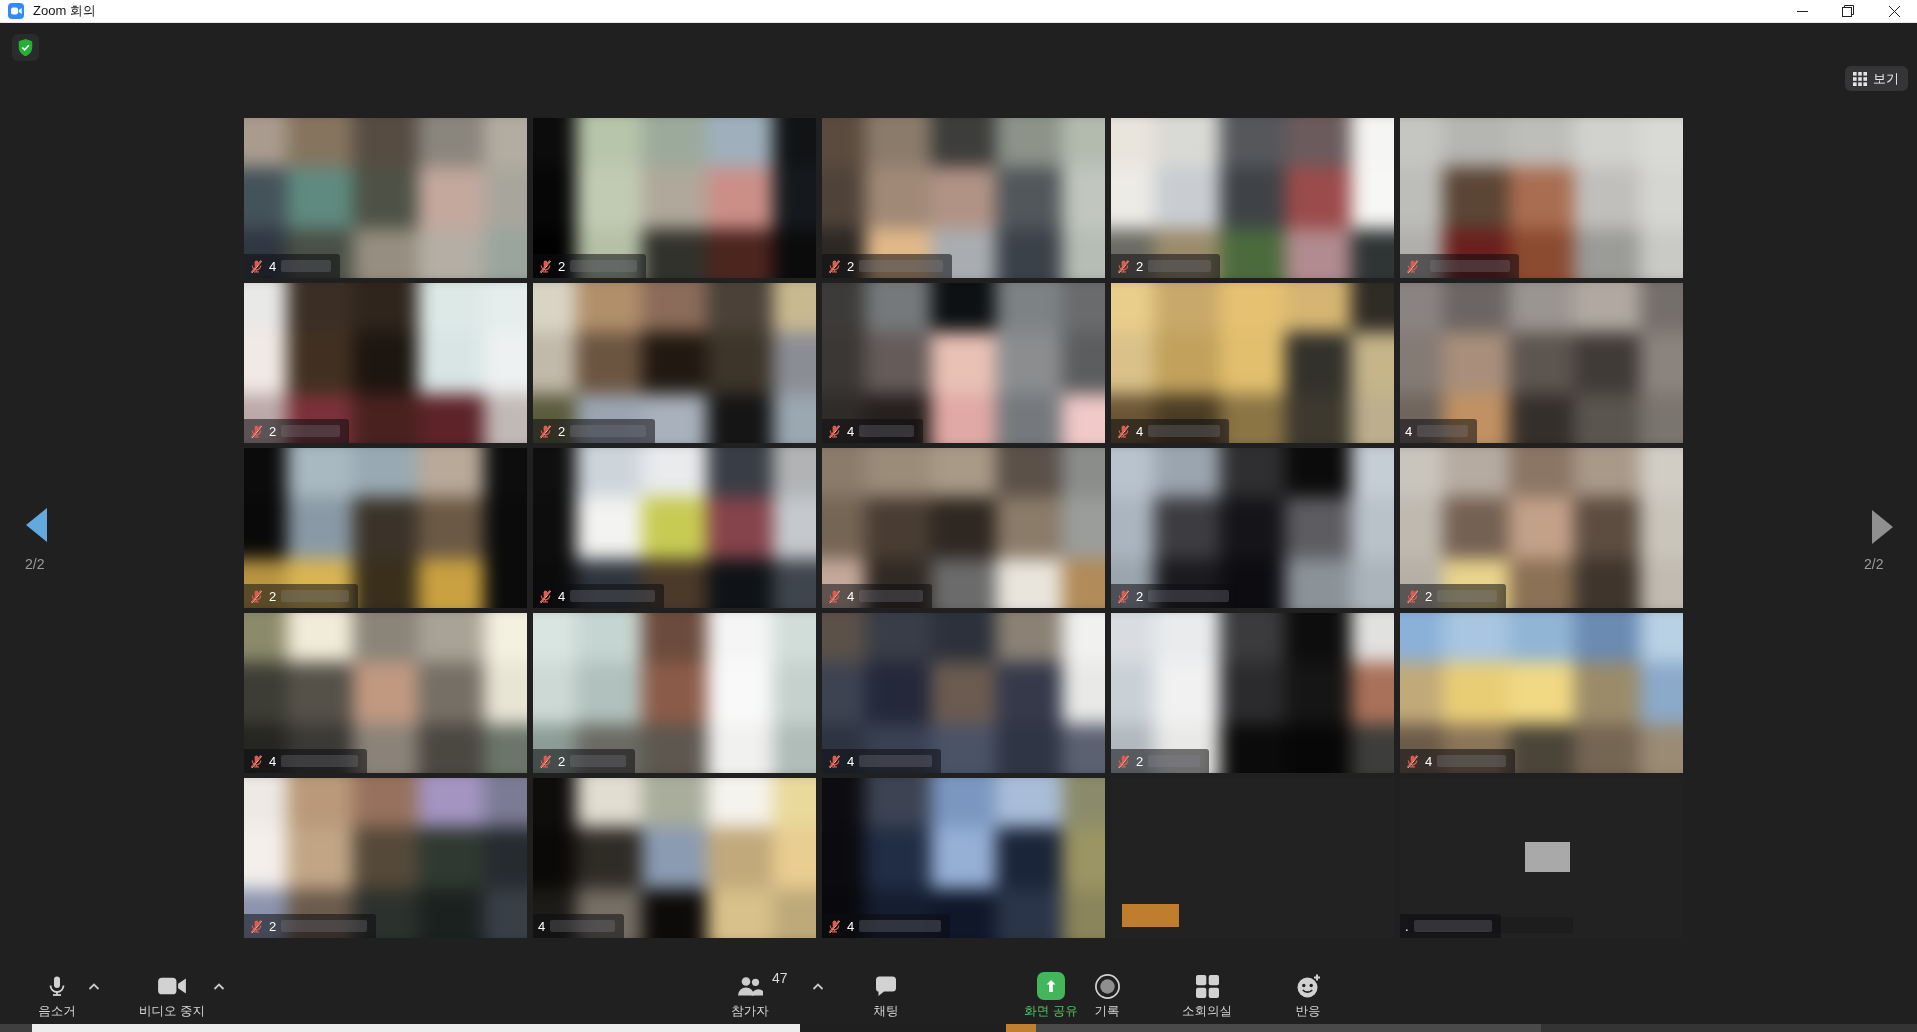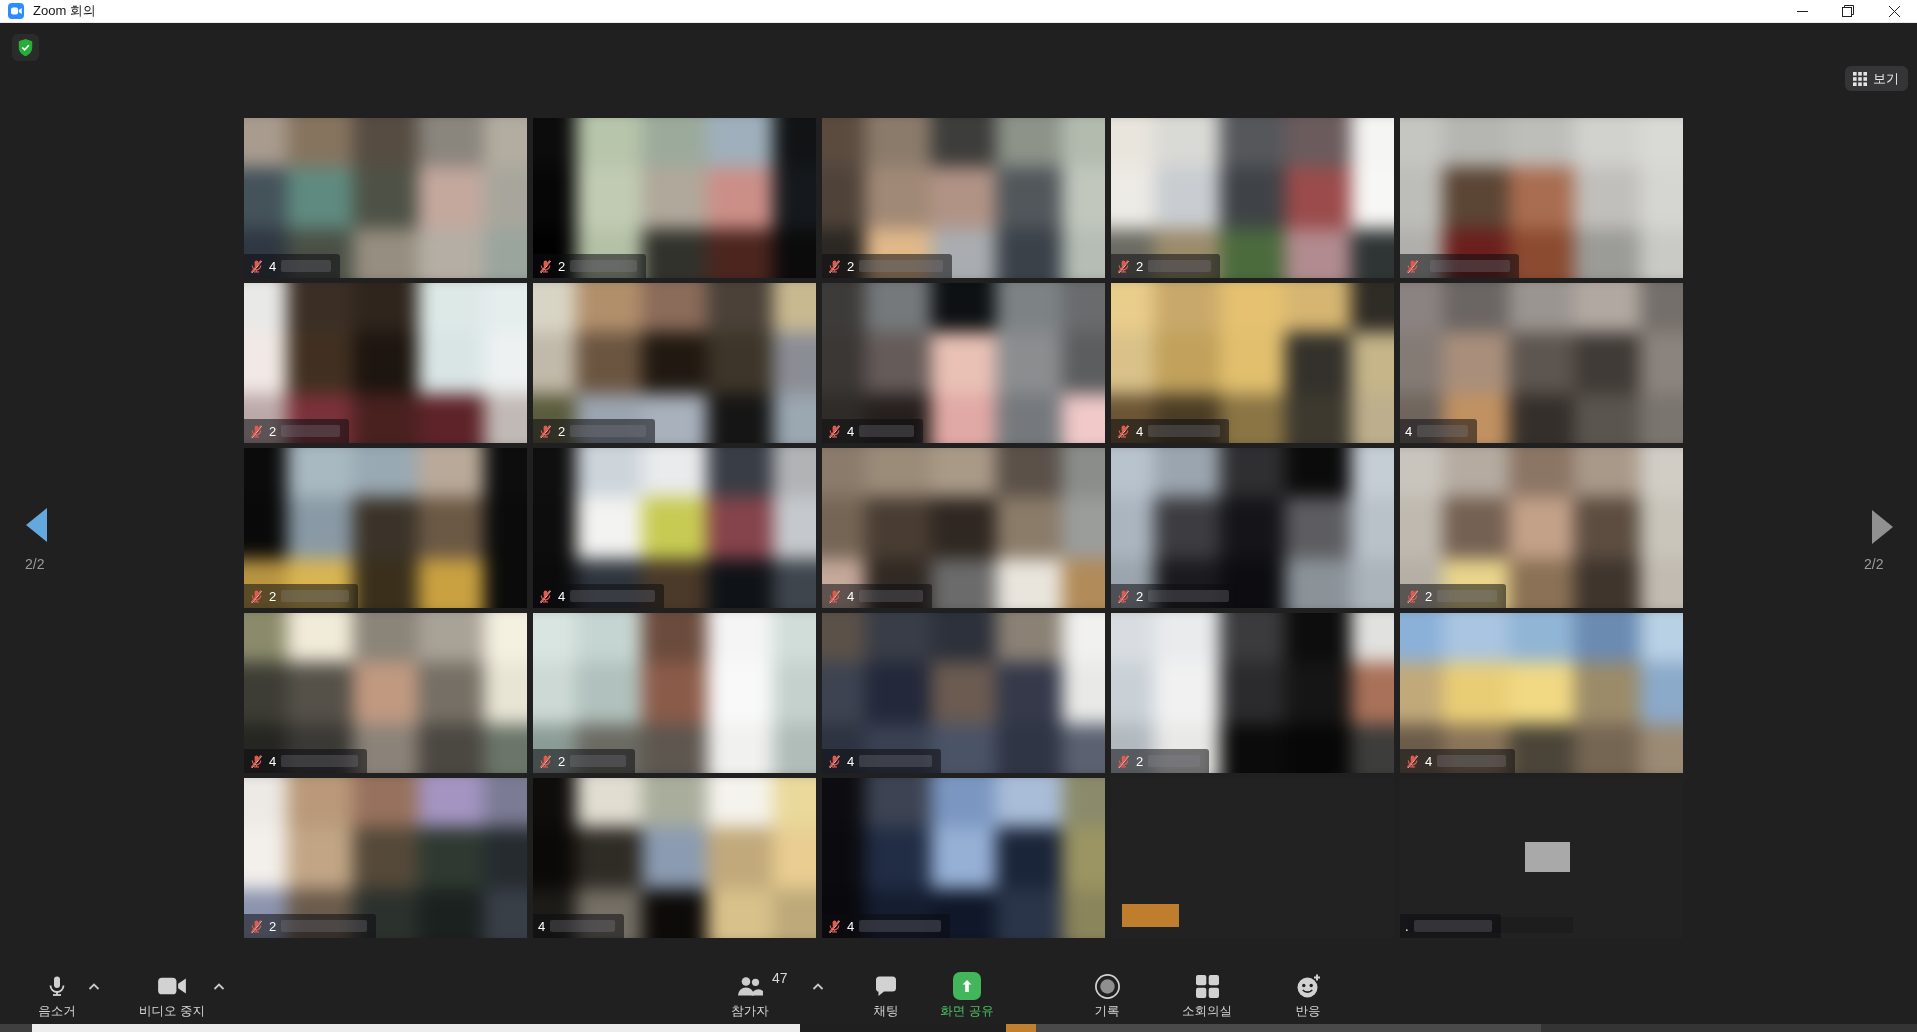--- a/index.html
+++ b/index.html
@@ -873,21 +873,21 @@
 
     <div class="tb-item" style="left:841px">
       <div class="tb-icon">
         <svg width="24" height="23" viewBox="0 0 24 22" fill="#d2d2d2">
             <path d="M2 4.5A3.5 3.5 0 0 1 5.5 1h13A3.5 3.5 0 0 1 22 4.5v8a3.5 3.5 0 0 1-3.5 3.5H10l-5.5 4.5V16h-1A3.5 3.5 0 0 1 2 12.5z"></path>
           </svg>
       </div>
       <div class="tb-label">채팅</div>
     </div>
 
-    <div class="tb-item" style="left:922px">
+    <div class="tb-item" style="left:1006px">
       <div class="tb-icon">
         <div style="width:28px;height:28px;border-radius:7px;background:#43b55a;display:flex;align-items:center;justify-content:center;">
           <svg width="16" height="16" viewBox="0 0 16 16" fill="#fff">
               <path d="M8 2l4.5 4.5h-2.7V14H6.2V6.5H3.5z"></path>
             </svg>
         </div>
       </div>
       <div class="tb-label" style="color:#4cc262;">화면 공유</div>
     </div>
 

